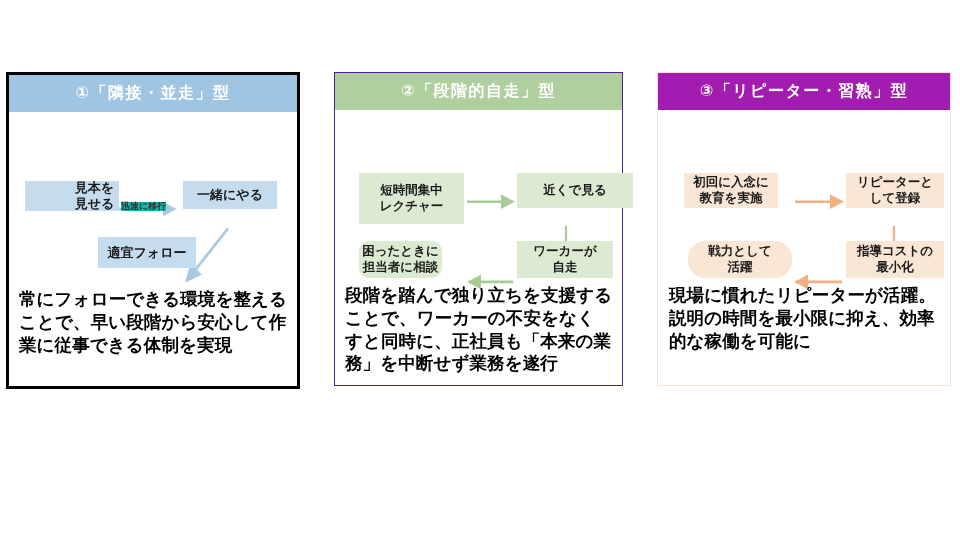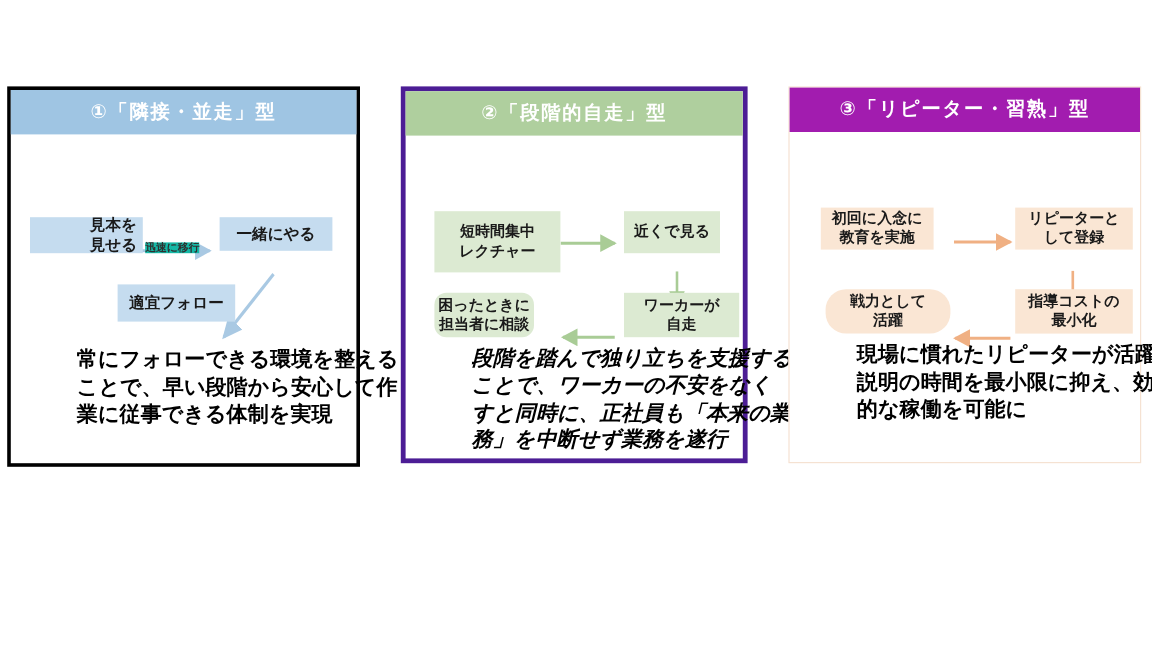--- a/index.html
+++ b/index.html
@@ -84,21 +84,20 @@
     white-space: nowrap;
   }
 
   .caption {
     position: absolute;
     box-sizing: border-box;
     font-weight: bold;
     color: #000000;
     line-height: 1.30;
     letter-spacing: 0.1px;
-    margin-left: 45px;
   }
 
   
   #panel-1 {
     left: 6px; top: 72px;
     width: 294px; height: 317px;
     border: 3px solid #000000;
   }
   #panel-1 .panel-header {
     height: 37px;
@@ -108,32 +107,32 @@
   #panel-1 .node {
     background: #c5dcef;
     font-size: 13px;
   }
   #panel-1 .caption { font-size: 17.5px; }
 
   
   #panel-2 {
     left: 334px; top: 72px;
     width: 289px; height: 314px;
-    border: 4px solid #4c1d95;
+    border: 1px solid #4c1d95;
   }
   #panel-2 .panel-header {
     height: 37px;
     background: #afcf9e;
     font-size: 16px;
   }
   #panel-2 .node {
     background: #dcead2;
     font-size: 12.5px;
   }
-  #panel-2 .caption { font-size: 17.5px; font-style: italic; }
+  #panel-2 .caption { font-size: 17.5px; }
 
   
   #panel-3 {
     left: 657px; top: 72px;
     width: 294px; height: 314px;
     border: 1px solid #f5e2d2;
   }
   #panel-3 .panel-header {
     height: 37px;
     background: #a21caf;
@@ -192,21 +191,21 @@
             </marker>
           </defs>
           <line x1="132" y1="80" x2="178" y2="80" stroke="#a9cc96" stroke-width="2.2" marker-end="url(#ah-green)"></line>
           <line x1="231" y1="101" x2="231" y2="128" stroke="#a9cc96" stroke-width="2.2" marker-end="url(#ah-green)"></line>
           <line x1="178" y1="150" x2="134" y2="150" stroke="#a9cc96" stroke-width="2.2" marker-end="url(#ah-green)"></line>
         </svg>
 
         <div class="node" style="left:24px; top:63px; width:105px; height:51px;">短時間集中
 レクチャー</div>
 
-        <div class="node" style="left:182px; top:63px; width:80px; height:35px;">近くで見る</div>
+        <div class="node" style="left:182px; top:63px; width:116px; height:35px;">近くで見る</div>
 
         <div class="node" style="left:182px; top:131px; width:96px; height:37px;">ワーカーが
 自走</div>
 
         <div class="node" style="left:24px; top:131px; width:83px; height:37px;border-radius:10px;">困ったときに
 担当者に相談</div>
       </div>
     </div>
 
     <div class="caption" style="left:10px; top:211px; width:268px;">段階を踏んで独り立ちを支援することで、ワーカーの不安をなくすと同時に、正社員も「本来の業務」を中断せず業務を遂行</div>

